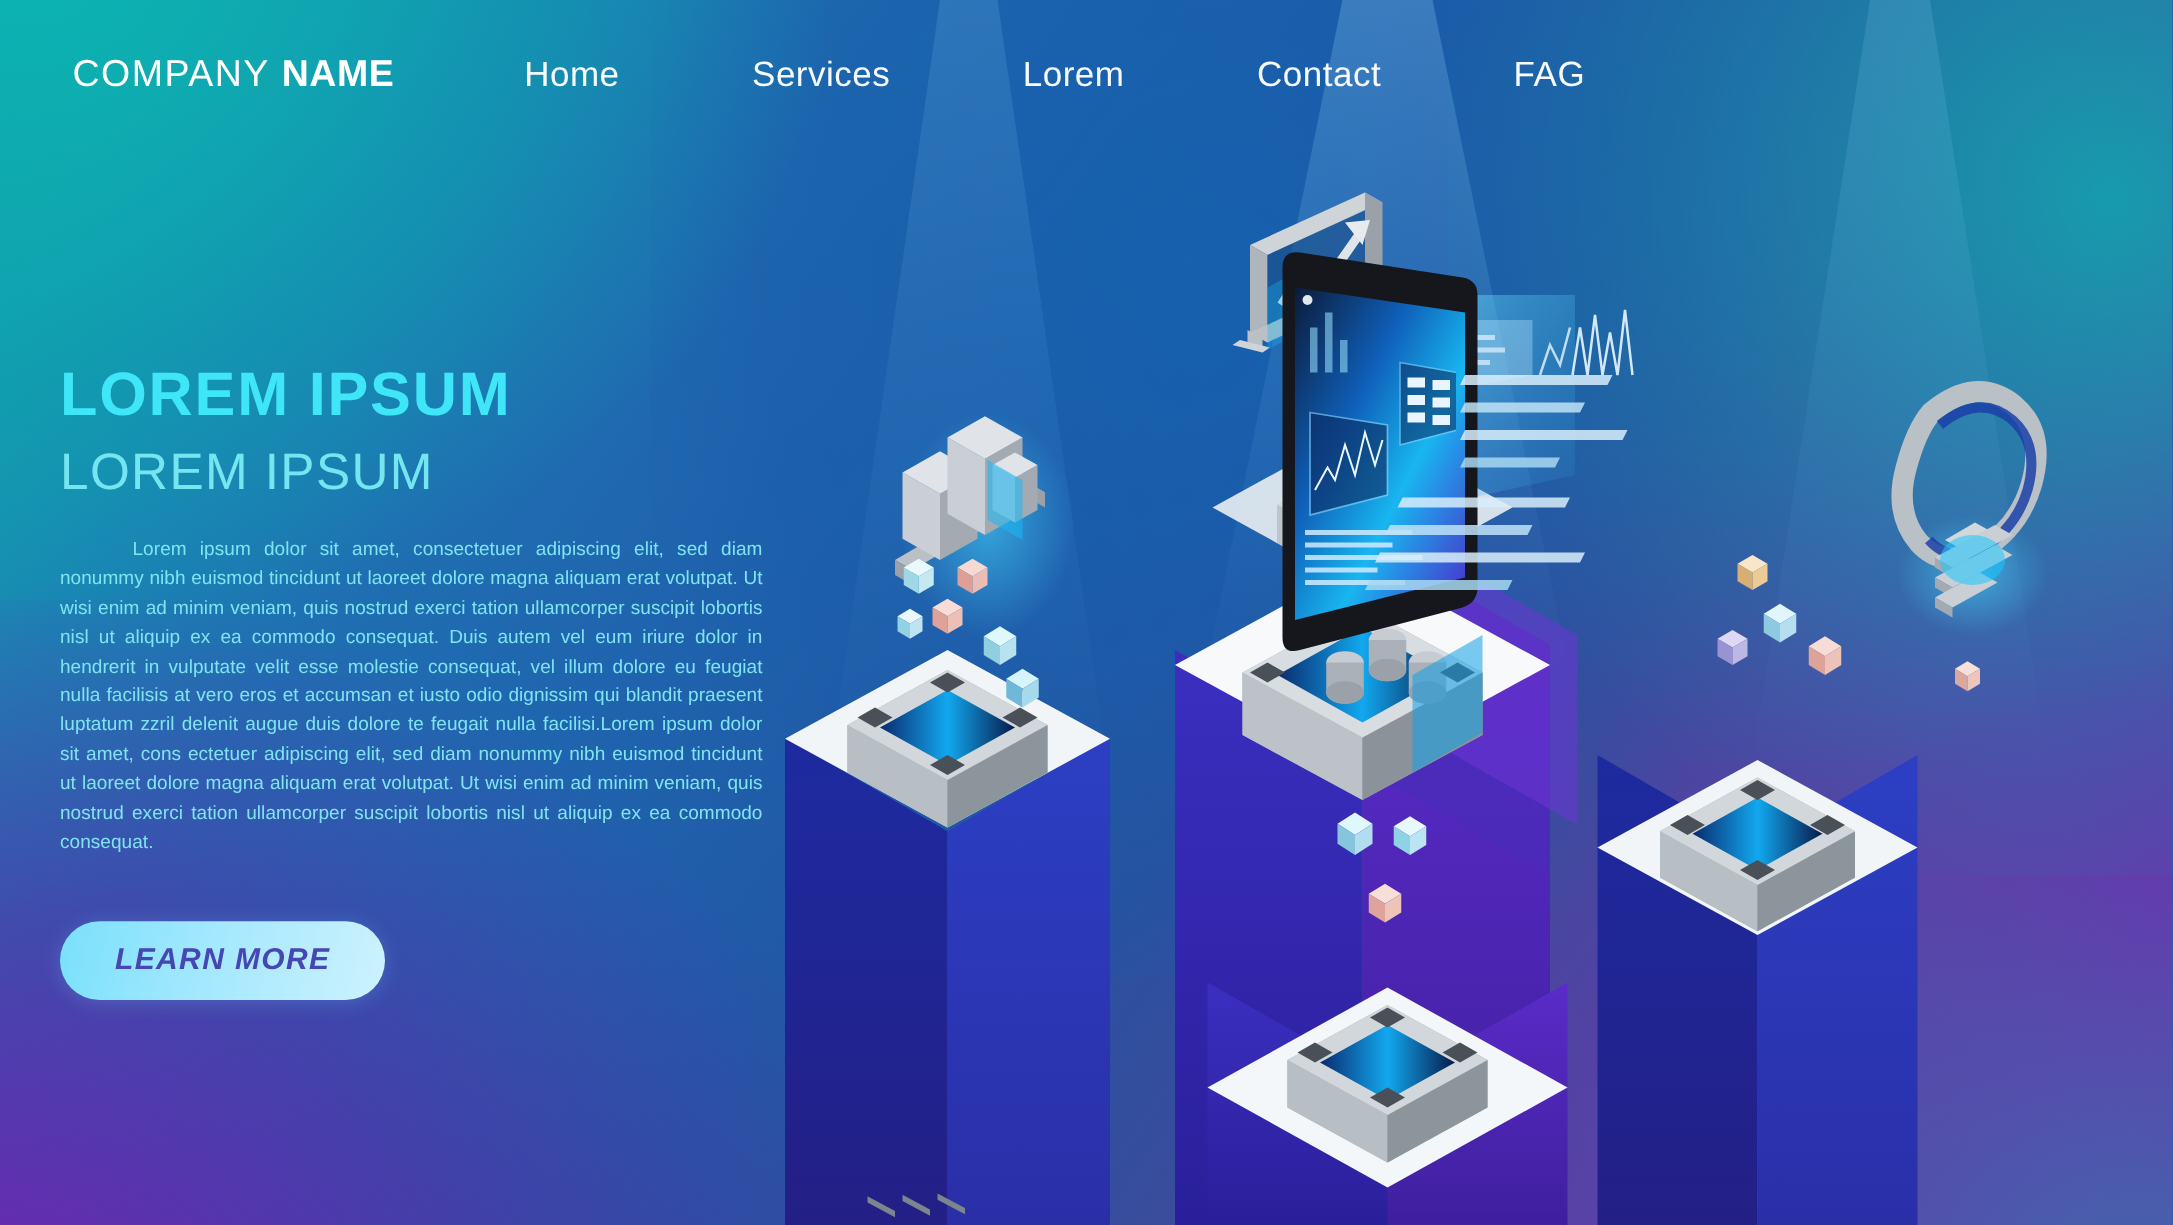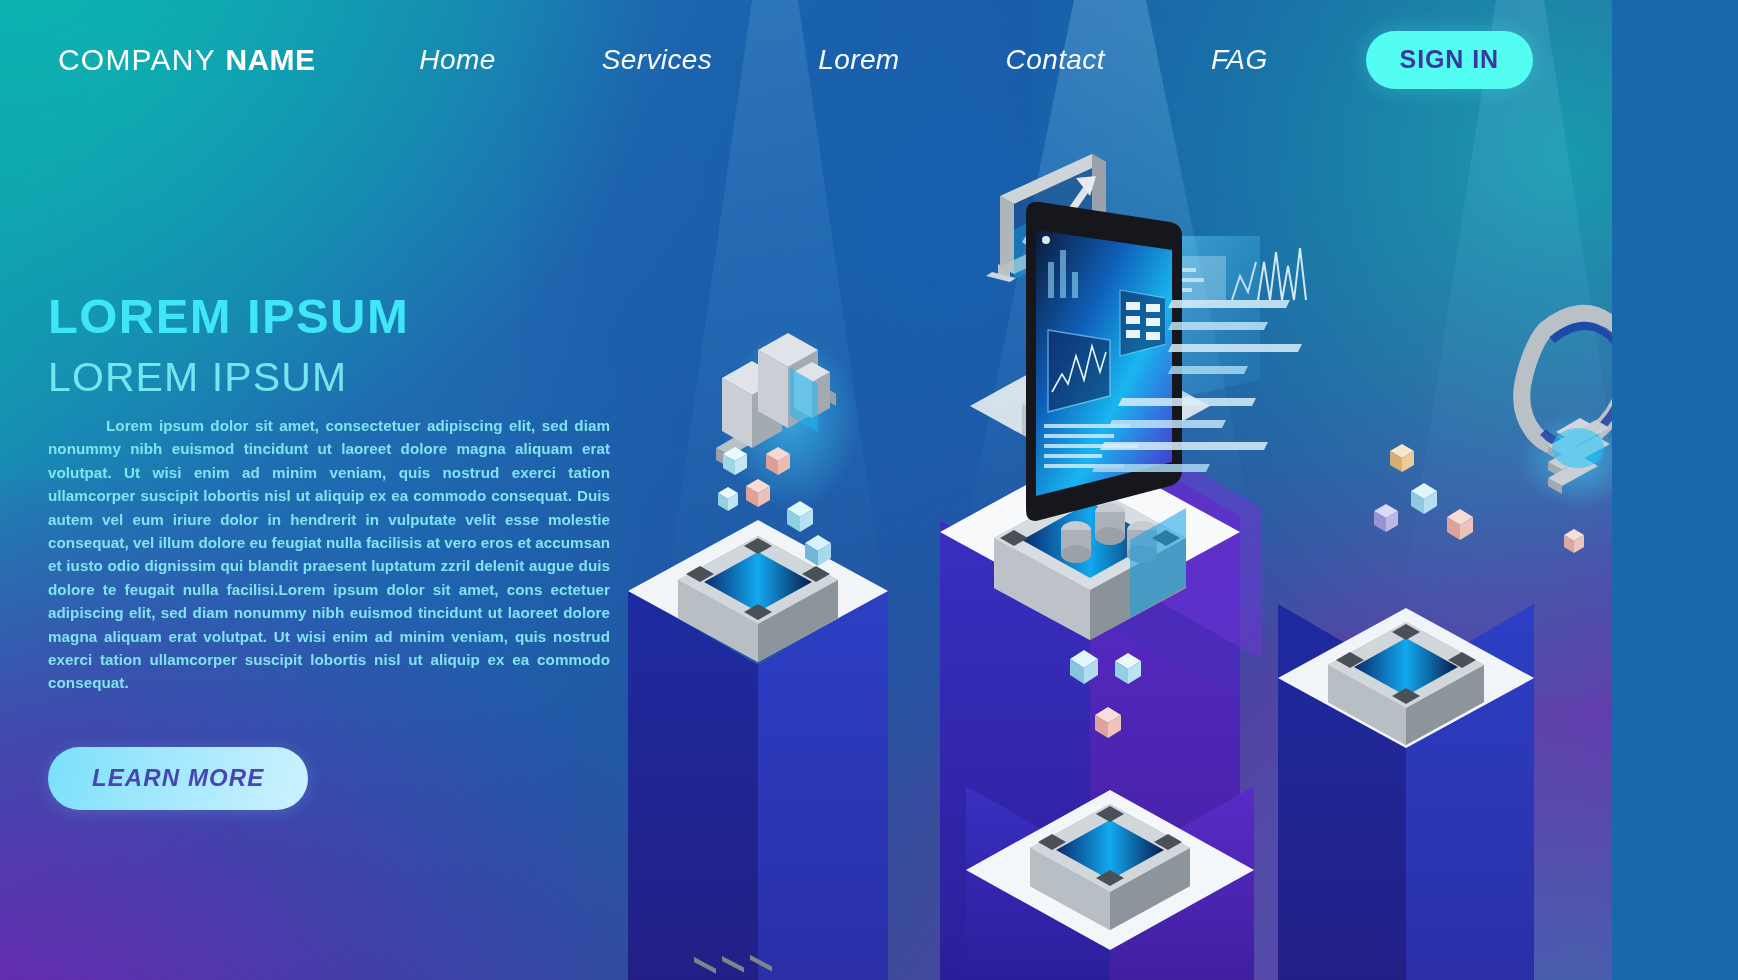--- a/index.html
+++ b/index.html
@@ -7,21 +7,21 @@
   html,body { width:1738px; height:980px; overflow:hidden; }
   body {
     font-family:"Liberation Sans", sans-serif;
     background:#1769ab;
     position:relative;
   }
 
   
   #stage {
     position:absolute; inset:0;
-    width:1612px; height:980px;
+    width:1738px; height:980px;
     overflow:hidden;
     background:
       linear-gradient(125deg,
         #0fa6ad 0%,
         #13a0ae 7%,
         #1a84b4 16%,
         #1f6fb2 25%,
         #1f64ae 36%,
         #2159a6 48%,
         #2a519f 58%,
@@ -80,21 +80,21 @@
     position:absolute; left:0; top:0; width:1738px; height:120px;
     display:flex; align-items:center; z-index:40;
   }
   #logo {
     margin-left:58px; color:#ffffff; white-space:nowrap;
     font-size:30px; letter-spacing:1.2px; line-height:1;
   }
   #logo .thin { font-weight:300; }
   #logo .bold { font-weight:700; letter-spacing:.4px; }
 
-  #navlinks { display:flex; align-items:flex-start; margin-left:104px;font-style:italic; }
+  #navlinks { display:flex; align-items:flex-start; margin-left:104px; }
   .navlink {
     color:#ffffff; font-size:28px; font-weight:300;
     letter-spacing:.4px; white-space:nowrap; cursor:pointer;
     text-decoration:none; opacity:.97;
   }
   .navlink + .navlink { margin-left:106px; }
 
   #signin {
     margin-left:98px;
     background:#54fdf2;
@@ -111,22 +111,22 @@
   #hero-title {
     color:#3fe6f7; font-size:49px; font-weight:700;
     letter-spacing:1.4px; line-height:1; white-space:nowrap;
   }
   #hero-subtitle {
     margin-top:16px;
     color:#74e6ef; font-size:41px; font-weight:300;
     letter-spacing:1.1px; line-height:1; white-space:nowrap;
   }
   #hero-body {
-    margin-top:16px; width:562px;
-    color:#7fe4f0; font-size:15.2px; font-weight:700;
+    margin-top:30px; width:562px;
+    color:#7fe4f0; font-size:15.2px; font-weight:400;
     line-height:23.4px; text-align:justify; text-indent:58px;
     letter-spacing:.05px;
   }
   #learn-more {
     margin-top:52px;
     display:inline-block;
     background:linear-gradient(105deg,#79e0fb 0%,#9fe7fd 40%,#cdf2fe 100%);
     color:#4646b4;
     font-size:24px; font-weight:700; letter-spacing:1.1px;
     padding:17px 44px 18px;
@@ -518,21 +518,20 @@
     </div>
 
     <div id="navlinks">
       <a class="navlink" href="#">Home</a>
       <a class="navlink" href="#">Services</a>
       <a class="navlink" href="#">Lorem</a>
       <a class="navlink" href="#">Contact</a>
       <a class="navlink" href="#">FAG</a>
     </div>
 
-    <button id="signin">SIGN IN</button>
   </nav>
 
   <section id="hero">
     <h1 id="hero-title">LOREM IPSUM</h1>
     <h2 id="hero-subtitle">LOREM IPSUM</h2>
     <p id="hero-body">Lorem ipsum dolor sit amet, consectetuer adipiscing elit, sed diam nonummy nibh euismod tincidunt ut laoreet dolore magna aliquam erat volutpat. Ut wisi enim ad minim veniam, quis nostrud exerci tation ullamcorper suscipit lobortis nisl ut aliquip ex ea commodo consequat. Duis autem vel eum iriure dolor in hendrerit in vulputate velit esse molestie consequat, vel illum dolore eu feugiat nulla facilisis at vero eros et accumsan et iusto odio dignissim qui blandit praesent luptatum zzril delenit augue duis dolore te feugait nulla facilisi.Lorem ipsum dolor sit amet, cons ectetuer adipiscing elit, sed diam nonummy nibh euismod tincidunt ut laoreet dolore magna aliquam erat volutpat. Ut wisi enim ad minim veniam, quis nostrud exerci tation ullamcorper suscipit lobortis nisl ut aliquip ex ea commodo consequat.</p>
     <button id="learn-more">LEARN MORE</button>
   </section>
 
 </div>

